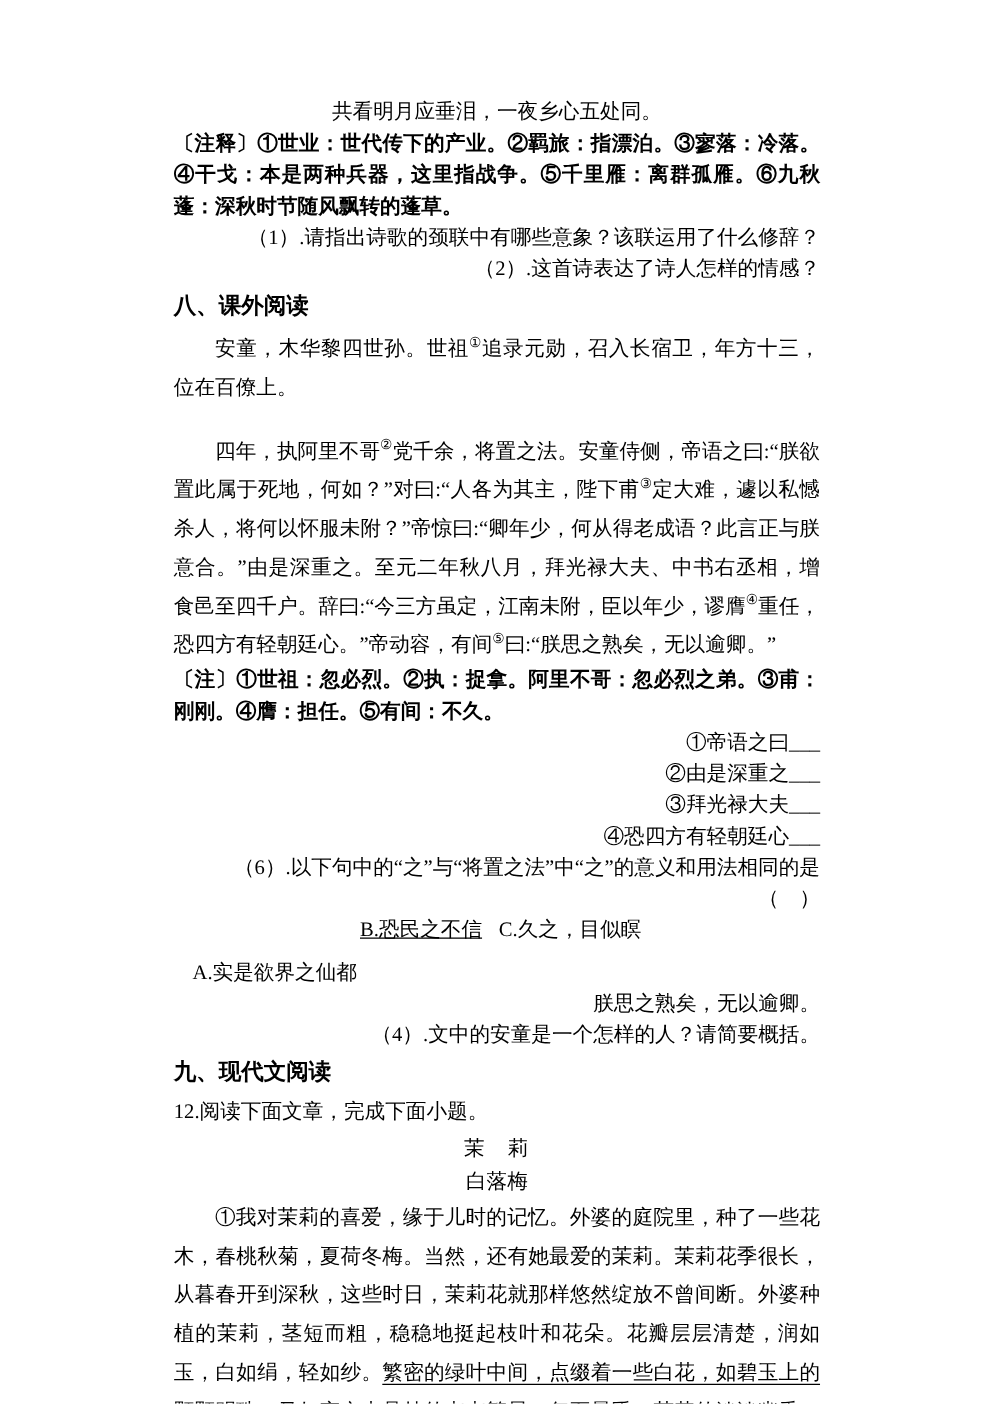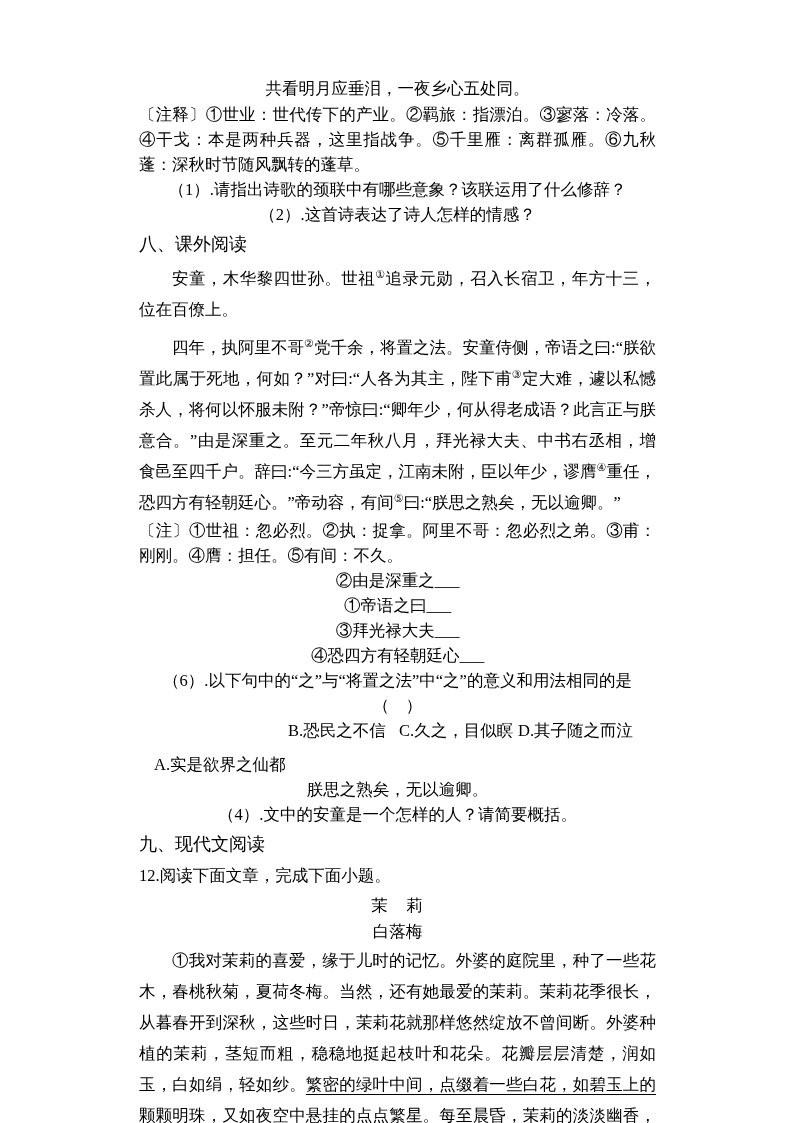--- a/index.html
+++ b/index.html
@@ -10,47 +10,47 @@
     height: 1123px;
     margin: 0 auto;
     background: #ffffff;
     color: #000000;
     padding: 76px 62px 0 63px;
     font-family: "Liberation Serif", "DejaVu Serif", serif;
     font-size: 16.5px;
     overflow: hidden;
   }
   .center { text-align: center; }
-  .qline { line-height: 25px; text-align: center; }
-  .note  { line-height: 25px; text-align: justify; }
+  .qline { line-height: 25px; text-align: right; }
+  .note  { line-height: 25px; text-align: justify; font-weight: bold; }
   .sec-heading {
     font-size: 18px;
-    font-weight: normal;
+    font-weight: bold;
     line-height: 27px;
     margin: 4px 0 5px 0;
   }
   .intro-line { line-height: 26px; margin: 0 0 4px 0; }
   .body-para {
     line-height: 31px;
     text-align: justify;
     text-indent: 2em;
   }
-  .body-para.first { margin-top: 7px; }
+  .body-para.first { margin-top: 20px; }
   .sup {
     font-size: 11px;
     vertical-align: super;
     line-height: 0;
   }
   .options-row {
     display: flex;
     line-height: 25px;
     padding-left: 15px;
   }
   .options-row .opt-a { width: 134px; margin-top: 34px; }
-  .options-row .opt-b { width: 111px; }
+  .options-row .opt-b { width: 111px; text-decoration: underline; }
   .options-row .opt-c { width: 119px; }
   .options-row .opt-d { flex: 1; }
   .doc-title { line-height: 26px; letter-spacing: 1px; }
   .doc-author { line-height: 26px; }
   .underline-seg {
     text-decoration: underline;
     text-underline-offset: 4px;
   }
   .poem { line-height: 26px; }
 </style>
@@ -68,31 +68,30 @@
 
   <div class="sec-heading">八、课外阅读</div>
 
 
   <p class="body-para"><span>安童，木华黎四世孙。世祖</span><span class="sup">①</span><span>追录元勋，召入长宿卫，年方十三，位在百僚上。</span></p>
 
   <p class="body-para first"><span>四年，执阿里不哥</span><span class="sup">②</span><span>党千余，将置之法。安童侍侧，帝语之曰:“朕欲置此属于死地，何如？”对曰:“人各为其主，陛下甫</span><span class="sup">③</span><span>定大难，遽以私憾杀人，将何以怀服未附？”帝惊曰:“卿年少，何从得老成语？此言正与朕意合。”由是深重之。至元二年秋八月，拜光禄大夫、中书右丞相，增食邑至四千户。辞曰:“今三方虽定，江南未附，臣以年少，谬膺</span><span class="sup">④</span><span>重任，恐四方有轻朝廷心。”帝动容，有间</span><span class="sup">⑤</span><span>曰:“朕思之熟矣，无以逾卿。”</span></p>
 
   <div class="note">〔注〕①世祖：忽必烈。②执：捉拿。阿里不哥：忽必烈之弟。③甫：刚刚。④膺：担任。⑤有间：不久。</div>
 
+  <div class="qline">①帝语之曰___</div>
   <div class="qline">②由是深重之___</div>
-  <div class="qline">①帝语之曰___</div>
   <div class="qline">③拜光禄大夫___</div>
   <div class="qline">④恐四方有轻朝廷心___</div>
 
   <div class="qline">（6）.以下句中的“之”与“将置之法”中“之”的意义和用法相同的是（　）</div>
   <div class="options-row">
     <span class="opt-a">A.实是欲界之仙都</span>
     <span class="opt-b">B.恐民之不信</span>
     <span class="opt-c">C.久之，目似瞑</span>
-    <span class="opt-d">D.其子随之而泣</span>
   </div>
 
   <div class="qline">朕思之熟矣，无以逾卿。</div>
 
   <div class="qline">（4）.文中的安童是一个怎样的人？请简要概括。</div>
 
   <div class="sec-heading">九、现代文阅读</div>
 
   <div class="intro-line">12.阅读下面文章，完成下面小题。</div>
 

